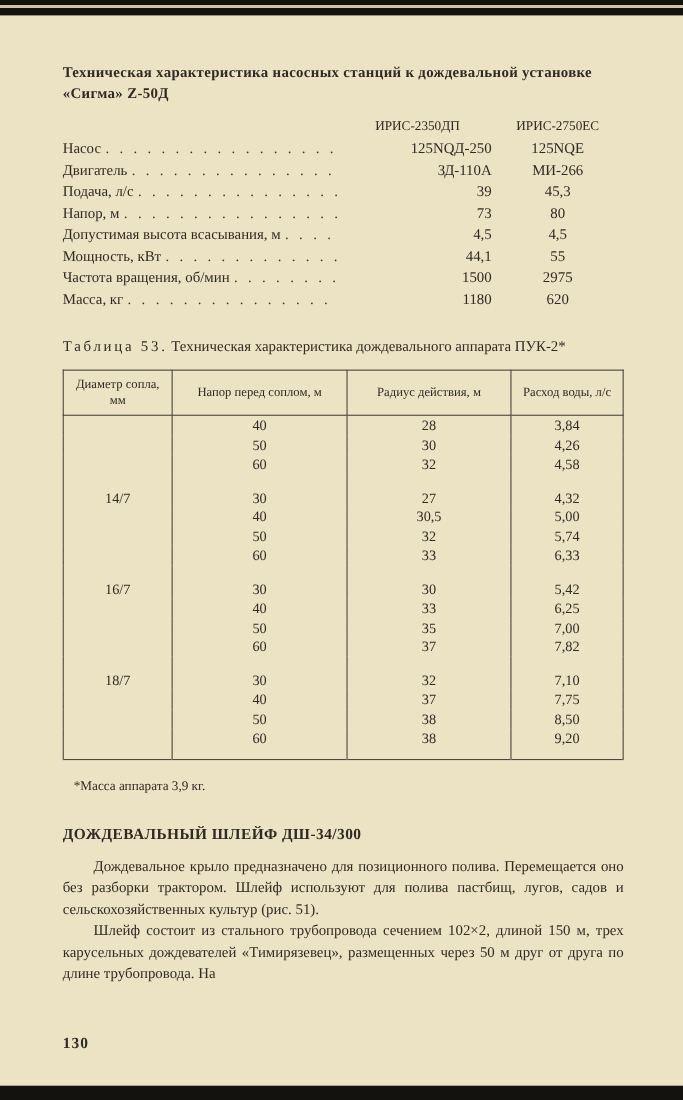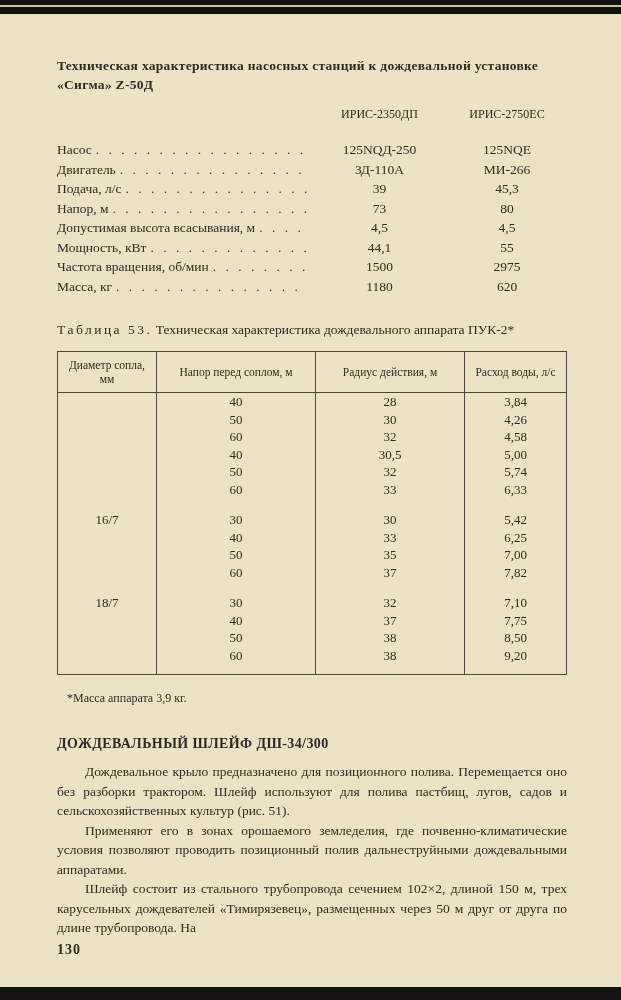--- a/index.html
+++ b/index.html
@@ -28,28 +28,28 @@
   .content{
     position:absolute;top:14px;left:57px;right:54px;bottom:13px;
   }
   
   .pump-title{
     margin:42px 0 12px 0;
     font-size:13.5px;font-weight:bold;line-height:19px;
     letter-spacing:.3px;
   }
   .spec{font-size:13.5px;line-height:19.5px;}
-  .spec-head{display:flex;font-size:12px;line-height:16px;margin-bottom:18px;}
+  .spec-head{display:flex;font-size:12px;line-height:16px;margin-bottom:3px;}
   .spec-head .sp{flex:1;}
   .spec-h1{width:135px;text-align:center;}
   .spec-h2{width:120px;text-align:center;}
   .spec-row{display:flex;align-items:baseline;}
   .spec-label{white-space:nowrap;}
   .spec-dots{flex:1;overflow:hidden;white-space:nowrap;letter-spacing:3px;margin:0 4px;color:#3a352d;}
-  .spec-v1{width:135px;text-align:center;white-space:nowrap;}
+  .spec-v1{width:135px;text-align:right;white-space:nowrap;}
   .spec-v2{width:120px;text-align:center;white-space:nowrap;}
   
   .tbl-caption{
     margin:24px 0 12px 0;
     font-size:13.5px;line-height:19px;
   }
   .cap-label{letter-spacing:2.5px;}
   table.t53{
     border-collapse:collapse;
     width:100%;
@@ -190,20 +190,26 @@
             <td class="c1">50</td>
             <td class="c2">30</td>
             <td class="c3">4,26</td>
           </tr>
           <tr>
             <td class="c-diam"></td>
             <td class="c1">60</td>
             <td class="c2">32</td>
             <td class="c3">4,58</td>
           </tr>
+          <tr class="group-start">
+            <td class="c-diam">14/7</td>
+            <td class="c1">30</td>
+            <td class="c2">27</td>
+            <td class="c3">4,32</td>
+          </tr>
           <tr>
             <td class="c-diam"></td>
             <td class="c1">40</td>
             <td class="c2">30,5</td>
             <td class="c3">5,00</td>
           </tr>
           <tr>
             <td class="c-diam"></td>
             <td class="c1">50</td>
             <td class="c2">32</td>
@@ -264,20 +270,19 @@
             <td class="c3">9,20</td>
           </tr>
         </tbody>
     </table>
 
     <p class="footnote">*Масса аппарата 3,9 кг.</p>
 
     <h2 class="shleif-title">ДОЖДЕВАЛЬНЫЙ ШЛЕЙФ ДШ-34/300</h2>
 
     <p class="para">Дождевальное крыло предназначено для позиционного полива. Перемещается оно без разборки трактором. Шлейф используют для полива пастбищ, лугов, садов и сельскохозяйственных культур (рис. 51).</p>
-    <p class="para">Применяют его в зонах орошаемого земледелия, где почвенно-климатические условия позволяют проводить позиционный полив дальнеструйными дождевальными аппаратами.</p>
     <p class="para">Шлейф состоит из стального трубопровода сечением 102×2, длиной 150 м, трех карусельных дождевателей «Тимирязевец», размещенных через 50 м друг от друга по длине трубопровода. На</p>
 
   </div>
 
   <div class="pageno">130</div>
   <div class="edge-bottom"></div>
 </div>
 
 </body></html>

